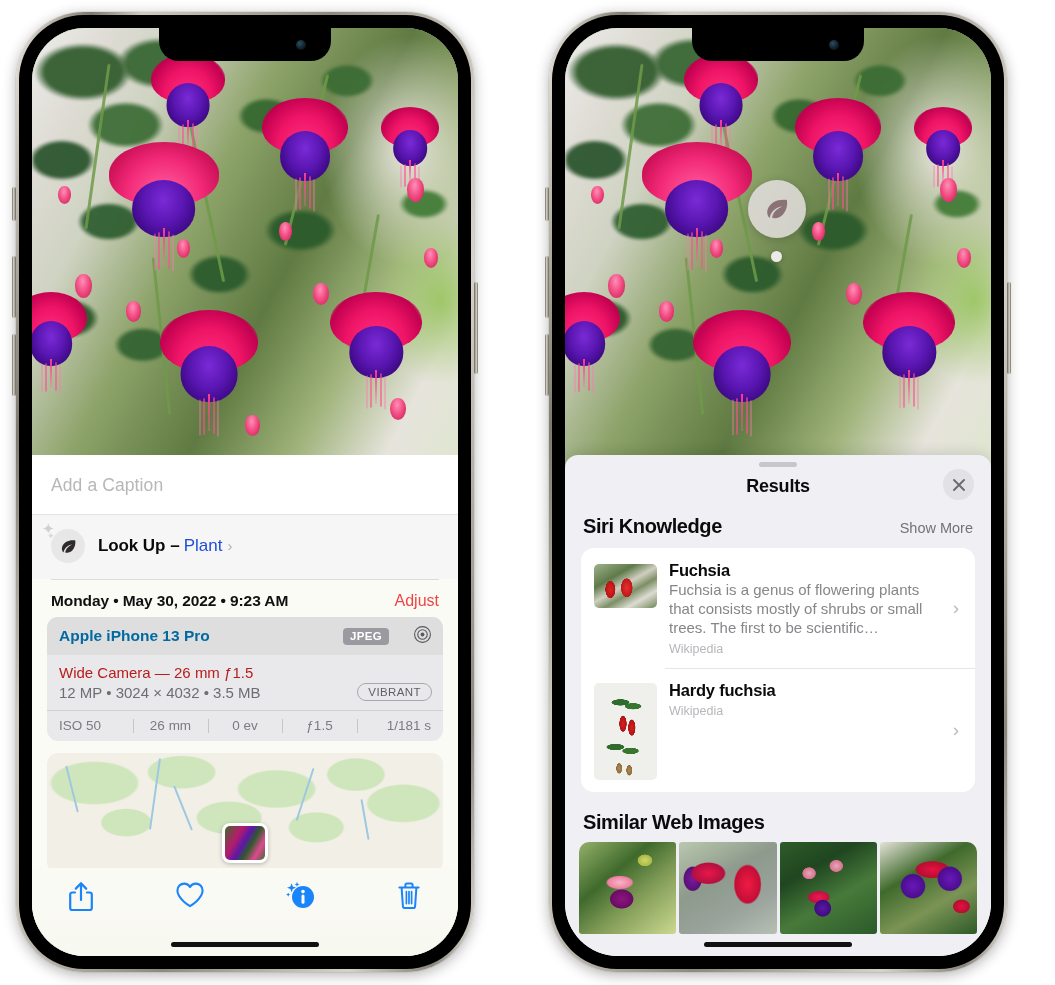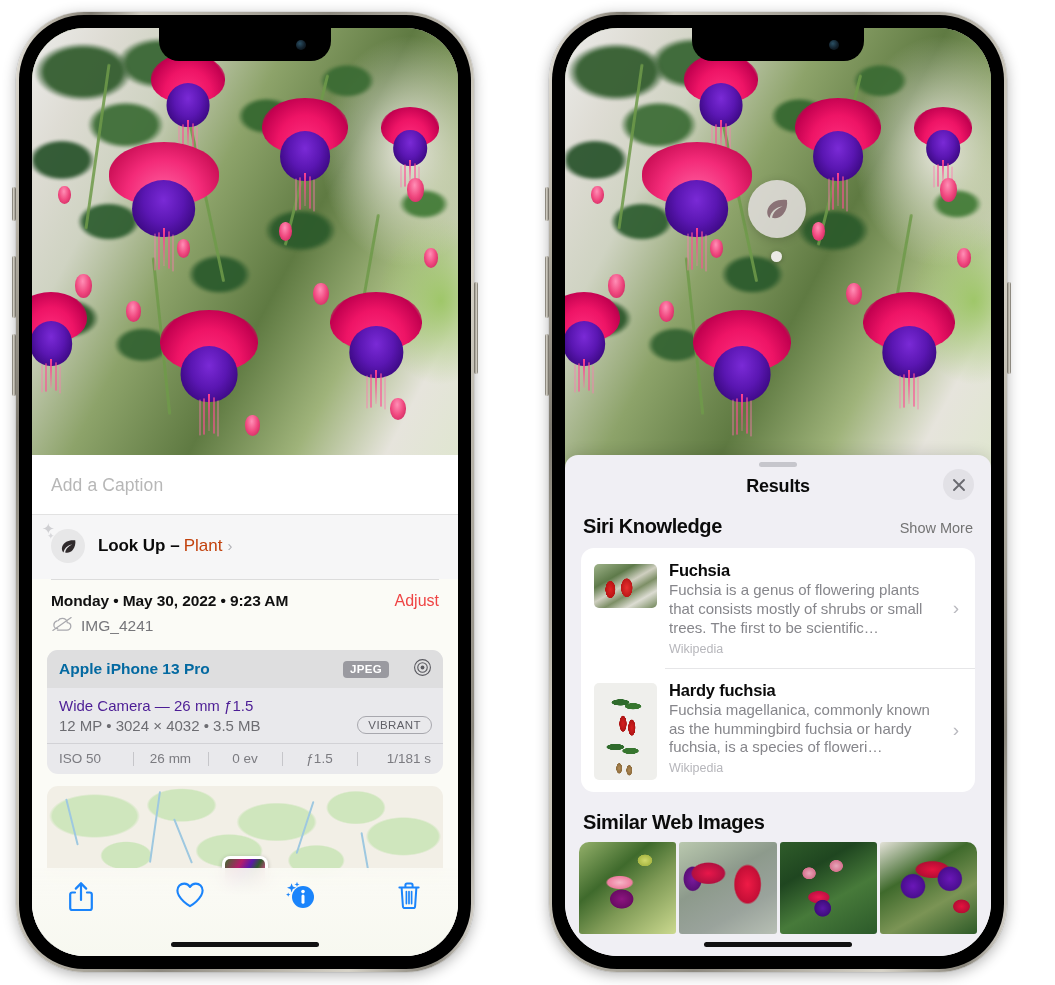--- a/index.html
+++ b/index.html
@@ -157,21 +157,21 @@
     position:relative; width:34px; height:34px; border-radius:50%;
     background:#e7e7e8; display:flex; align-items:center; justify-content:center; flex:none;
   }
   .leaf-badge .sparkle {
     position:absolute; left:-9px; top:-8px; font-size:15px; color:#cfcfd2; line-height:1;
   }
   .leaf-badge .sparkle2 {
     position:absolute; left:-4px; top:3px; font-size:9px; color:#d8d8db; line-height:1;
   }
   .lookup-title { font-size:17px; font-weight:700; color:#0a0a0a; letter-spacing:-.1px; }
-  .lookup-sub   { font-size:17px; font-weight:400; color:#c2410c; margin-left:4px; }
+  .lookup-sub   { font-size:17px; font-weight:400; color:#1d4ed8; margin-left:4px; }
   .chev-sm { color:#b0b0b5; font-size:15px; margin-left:5px; }
 
   .meta-row {
     padding: 13px 19px 4px 19px;
     display:flex; align-items:baseline; justify-content:space-between;
     background:#fbfbf6;
   }
   .meta-date { font-size:15.5px; font-weight:700; color:#101010; letter-spacing:-.1px; }
   .adjust-link { font-size:16px; color:#ef4444; }
   .file-row {
@@ -191,21 +191,21 @@
     padding: 8px 11px 8px 12px;
     background:#dededf;
   }
   .exif-head .model { font-size:15.5px; font-weight:700; color:#0369a1; }
   .exif-head .right { display:flex; align-items:center; gap:24px; }
   .pill-jpeg {
     background:#9a9aa0; color:#fff; font-size:11.5px; font-weight:700;
     padding:2.5px 7px; border-radius:4px; letter-spacing:.3px;
   }
   .exif-body { padding: 9px 12px 9px 12px; background:#e9e9ec; position:relative; }
-  .exif-body .l1 { color:#4c1d95; font-size:15px; margin-bottom:3px; }
+  .exif-body .l1 { color:#b91c1c; font-size:15px; margin-bottom:3px; }
   .exif-body .l2 { color:#6d6d72; font-size:15px; }
   .pill-vibrant {
     position:absolute; right:11px; bottom:9px;
     border:1px solid #a8a8ae; color:#5f5f66; border-radius:11px;
     font-size:11.5px; padding:2px 10px; letter-spacing:.4px;
   }
   .exif-foot {
     display:flex; align-items:center; border-top:0.5px solid #d2d2d6;
     padding: 7px 10px 8px 10px; color:#7b7b80; font-size:13.5px;
   }
@@ -456,30 +456,20 @@
               <span class="lookup-sub">Plant</span>
               <span class="chev-sm">›</span>
             </div>
           </div>
 
           <div class="meta-row">
             <div class="meta-date">Monday • May 30, 2022 • 9:23 AM</div>
             <div class="adjust-link">Adjust</div>
           </div>
 
-          <div class="file-row">
-            <span>
-              <svg width="22" height="16" viewBox="0 0 26 18" aria-hidden="true">
-                <path d="M7.6 16.2h11.2c2.6 0 4.6-2 4.6-4.4 0-2.3-1.8-4.2-4.1-4.4-.5-2.9-3-5-6-5-2 0-3.8 1-4.9 2.5" fill="none" stroke="#a9a9ae" stroke-width="1.5" stroke-linecap="round"></path>
-                <path d="M7.2 5.3C5 5.9 3.4 7.8 3.4 10.1c0 2.5 2 4.5 4.5 4.5" fill="none" stroke="#a9a9ae" stroke-width="1.5" stroke-linecap="round"></path>
-                <line x1="2.2" y1="16.6" x2="23.8" y2="1.4" stroke="#a9a9ae" stroke-width="1.5" stroke-linecap="round"></line>
-              </svg>
-            </span>
-            <span class="file-name">IMG_4241</span>
-          </div>
 
           <div class="exif-card">
             <div class="exif-head">
               <div class="model">Apple iPhone 13 Pro</div>
               <div class="right">
                 <span class="pill-jpeg">JPEG</span>
                 <span>
                   <svg width="19" height="19" viewBox="0 0 24 24" aria-hidden="true">
                     <circle cx="12" cy="12" r="10" fill="none" stroke="#5a5a60" stroke-width="1.4"></circle>
                     <circle cx="12" cy="12" r="6" fill="none" stroke="#5a5a60" stroke-width="1.4"></circle>
@@ -662,21 +652,20 @@
                 <div class="kn-src">Wikipedia</div>
               </div>
               <div class="kn-chev">›</div>
             </div>
             <div class="kn-item">
               <div class="kn-thumb h2">
                   <div class="t2"></div>
                 </div>
               <div class="kn-text">
                 <div class="kn-title">Hardy fuchsia</div>
-                <div class="kn-desc">Fuchsia magellanica, commonly known as the hummingbird fuchsia or hardy fuchsia, is a species of floweri…</div>
                 <div class="kn-src">Wikipedia</div>
               </div>
               <div class="kn-chev">›</div>
             </div>
           </div>
 
           <div class="sim-head">
             <span class="sec-title">Similar Web Images</span>
           </div>
           <div class="sim-strip">

